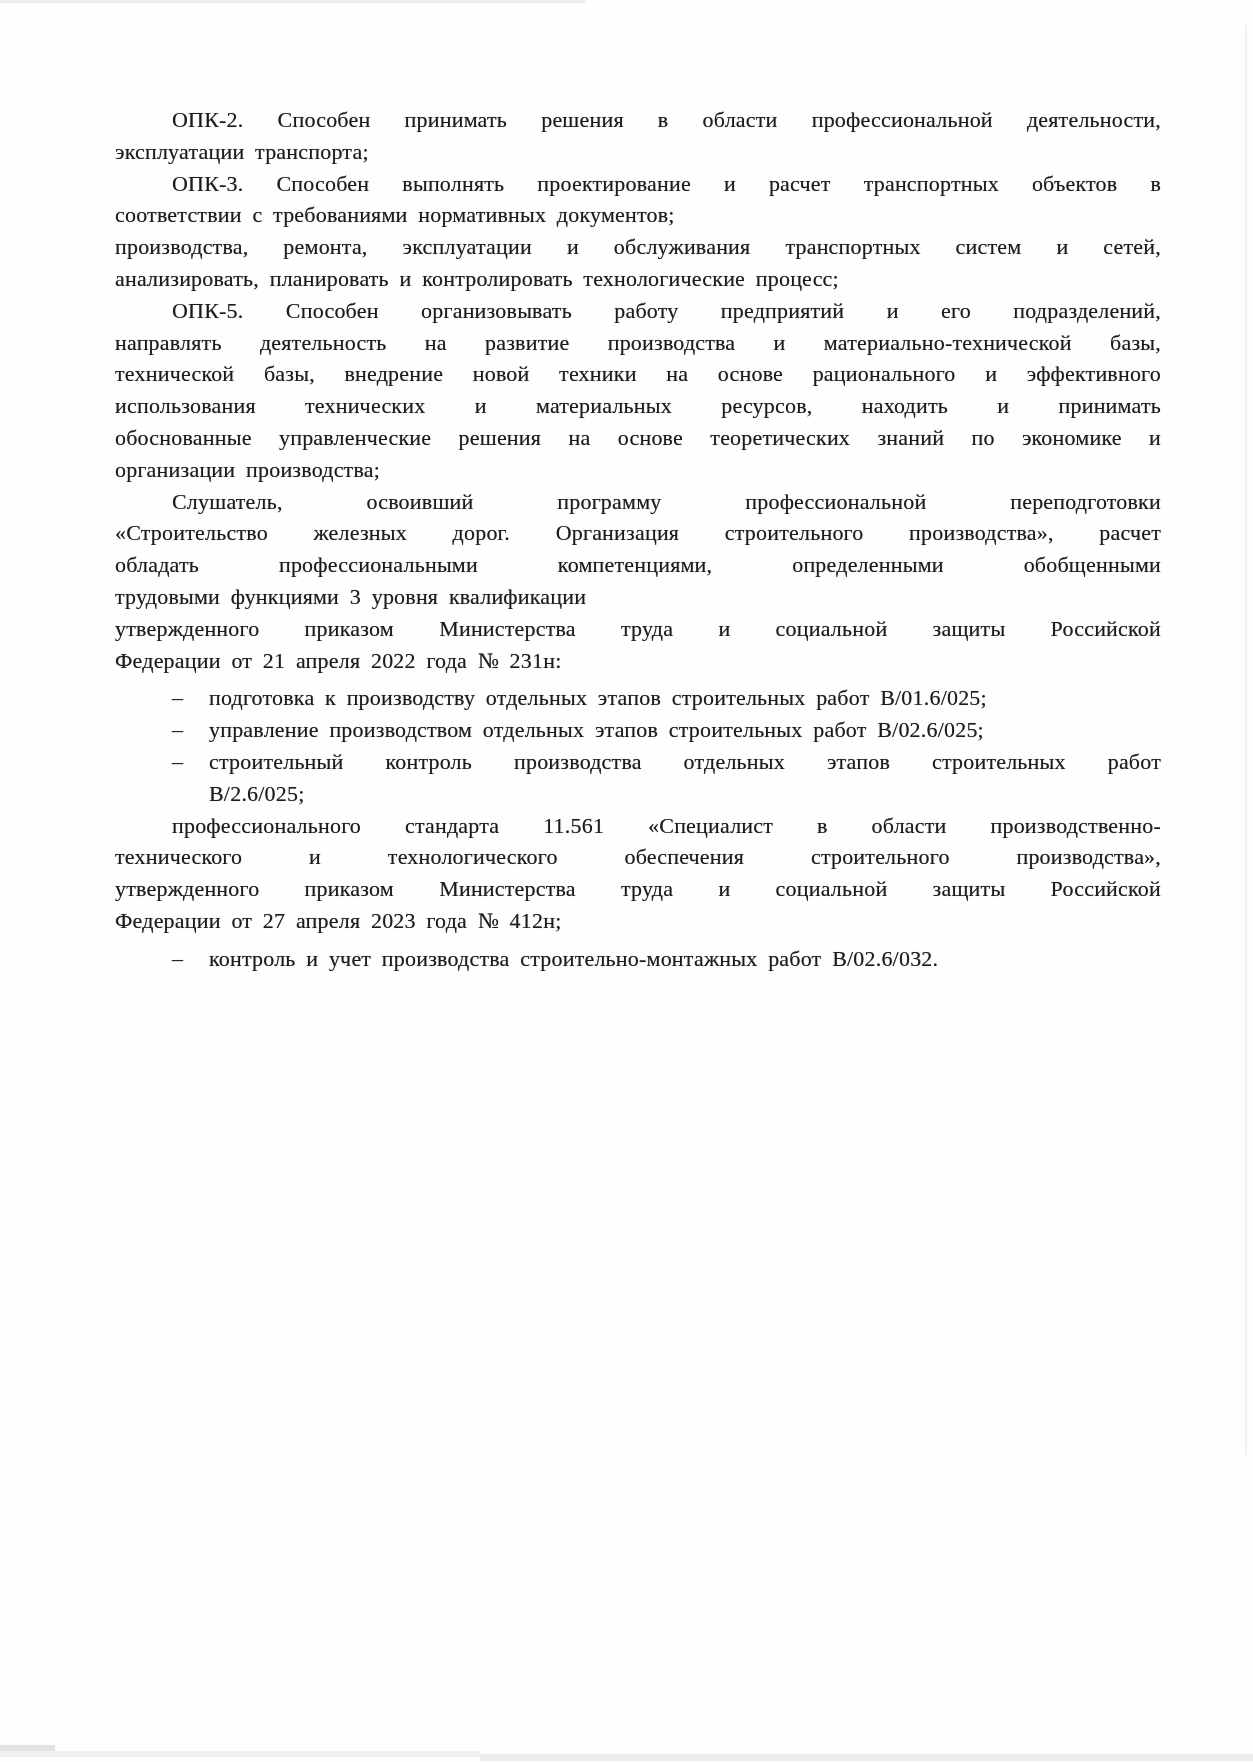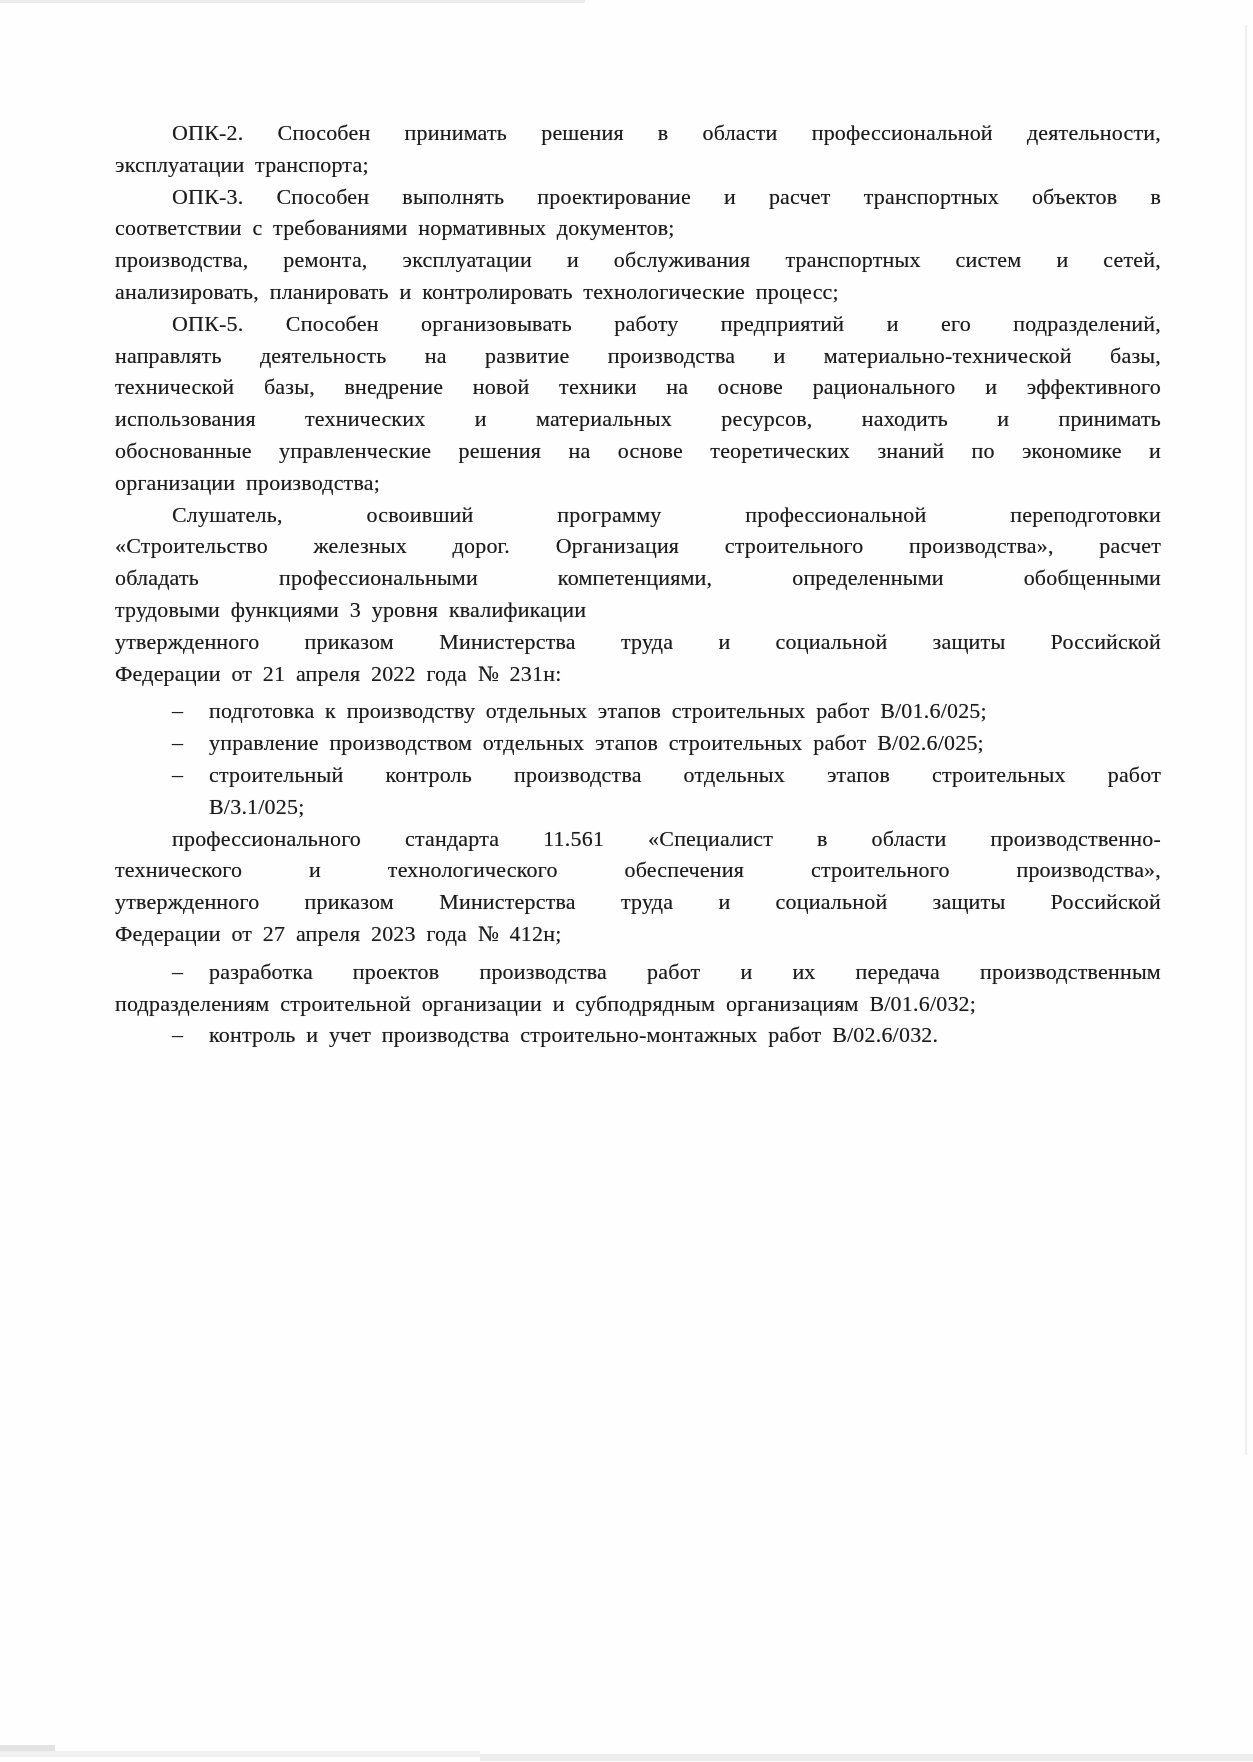--- a/index.html
+++ b/index.html
@@ -23,21 +23,21 @@
   .artifact { position: absolute; pointer-events: none; }
   .artifact-top     { left: 0;     top: 0;      width: 585px;  height: 3px;  background: #ececec; }
   .artifact-right   { left: 1245px; top: 25px;  width: 2px;    height: 1430px; background: #efefef; }
   .artifact-bottom-a{ left: 0;     top: 1745px; width: 55px;   height: 6px;  background: #e3e3e3; }
   .artifact-bottom-b{ left: 0;     top: 1751px; width: 480px;  height: 6px;  background: #f1f1f1; }
   .artifact-bottom-c{ left: 480px; top: 1754px; width: 773px;  height: 7px;  background: #ededed; }
 
   .text-block {
     position: absolute;
     left: 115px;
-    top: 117px;
+    top: 104px;
     width: 1046px;
     color: #1c1c1c;
     font-size: 22px;
     line-height: 31.8px;
     letter-spacing: 0.2px;
     word-spacing: 5px;
     text-shadow: 0 0 0.7px rgba(25, 25, 25, 0.55);
   }
   .para { margin: 0; padding: 0; }
   
@@ -101,29 +101,25 @@
         <div class="line last">Федерации от 21 апреля 2022 года № 231н:</div>
       </div>
       <div class="para bullet-hang">
         <div class="line last fl-bullet"><span class="marker">–</span><span>подготовка к производству отдельных этапов строительных работ В/01.6/025;</span></div>
       </div>
       <div class="para bullet-hang">
         <div class="line last fl-bullet"><span class="marker">–</span><span>управление производством отдельных этапов строительных работ В/02.6/025;</span></div>
       </div>
       <div class="para bullet-hang">
         <div class="line fl-bullet"><span class="marker">–</span><span>строительный контроль производства отдельных этапов строительных работ</span></div>
-        <div class="line last cont-hang">В/3.1/025;</div>
+        <div class="line last cont-hang">В/2.6/025;</div>
       </div>
       <div class="para indent">
         <div class="line fl-indent">профессионального стандарта 11.561 «Специалист в области производственно-</div>
         <div class="line">технического и технологического обеспечения строительного производства»,</div>
         <div class="line">утвержденного приказом Министерства труда и социальной защиты Российской</div>
         <div class="line last">Федерации от 27 апреля 2023 года № 412н;</div>
       </div>
       <div class="para bullet-flow">
-        <div class="line fl-bullet"><span class="marker">–</span><span>разработка проектов производства работ и их передача производственным</span></div>
-        <div class="line last">подразделениям строительной организации и субподрядным организациям В/01.6/032;</div>
-      </div>
-      <div class="para bullet-flow">
         <div class="line last fl-bullet"><span class="marker">–</span><span>контроль и учет производства строительно-монтажных работ В/02.6/032.</span></div>
       </div>
     </div>
 </div>
 
 </body></html>

